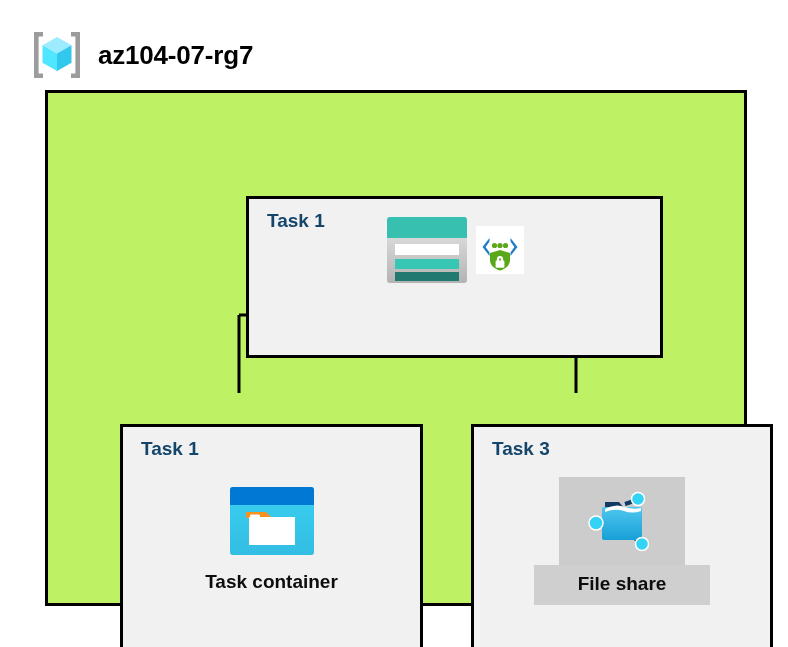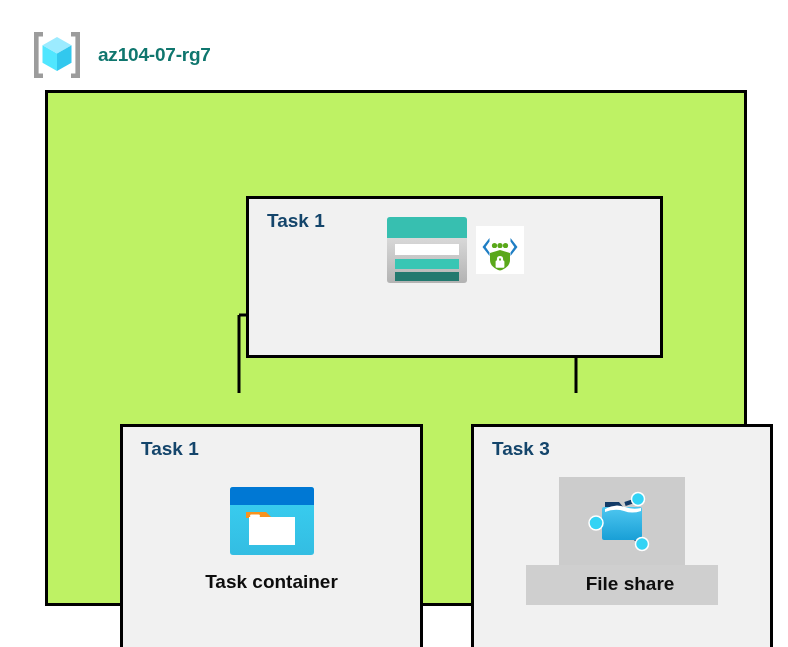--- a/index.html
+++ b/index.html
@@ -19,23 +19,23 @@
   #rg-header {
     position: absolute;
     left: 30px;
     top: 28px;
     display: flex;
     align-items: center;
     gap: 14px;
   }
   #rg-icon { width: 54px; height: 54px; display: block; }
   #rg-title {
-    font-size: 19px;
+    font-size: 26px;
     font-weight: bold;
-    color: #0f766e;
+    color: #000000;
     letter-spacing: -0.2px;
     white-space: nowrap;
   }
 
   
   #rg-container {
     position: absolute;
     left: 45px;
     top: 90px;
     width: 702px;
@@ -93,21 +93,21 @@
   #node-fileshare { left: 0; right: 0; top: 50px; }
 
   
   #node-fileshare .node-icons {
     background: #cccccc;
     padding: 8px 26px 6px 26px;
   }
   #node-fileshare .node-caption {
     margin-top: 0;
     background: #cfcfcf;
-    padding: 8px 44px 10px 60px;
+    padding: 8px 44px 10px 44px;
   }
 
   
   #connectors {
     position: absolute;
     left: 0; top: 0;
     width: 702px;
     height: 516px;
     pointer-events: none;
   }

